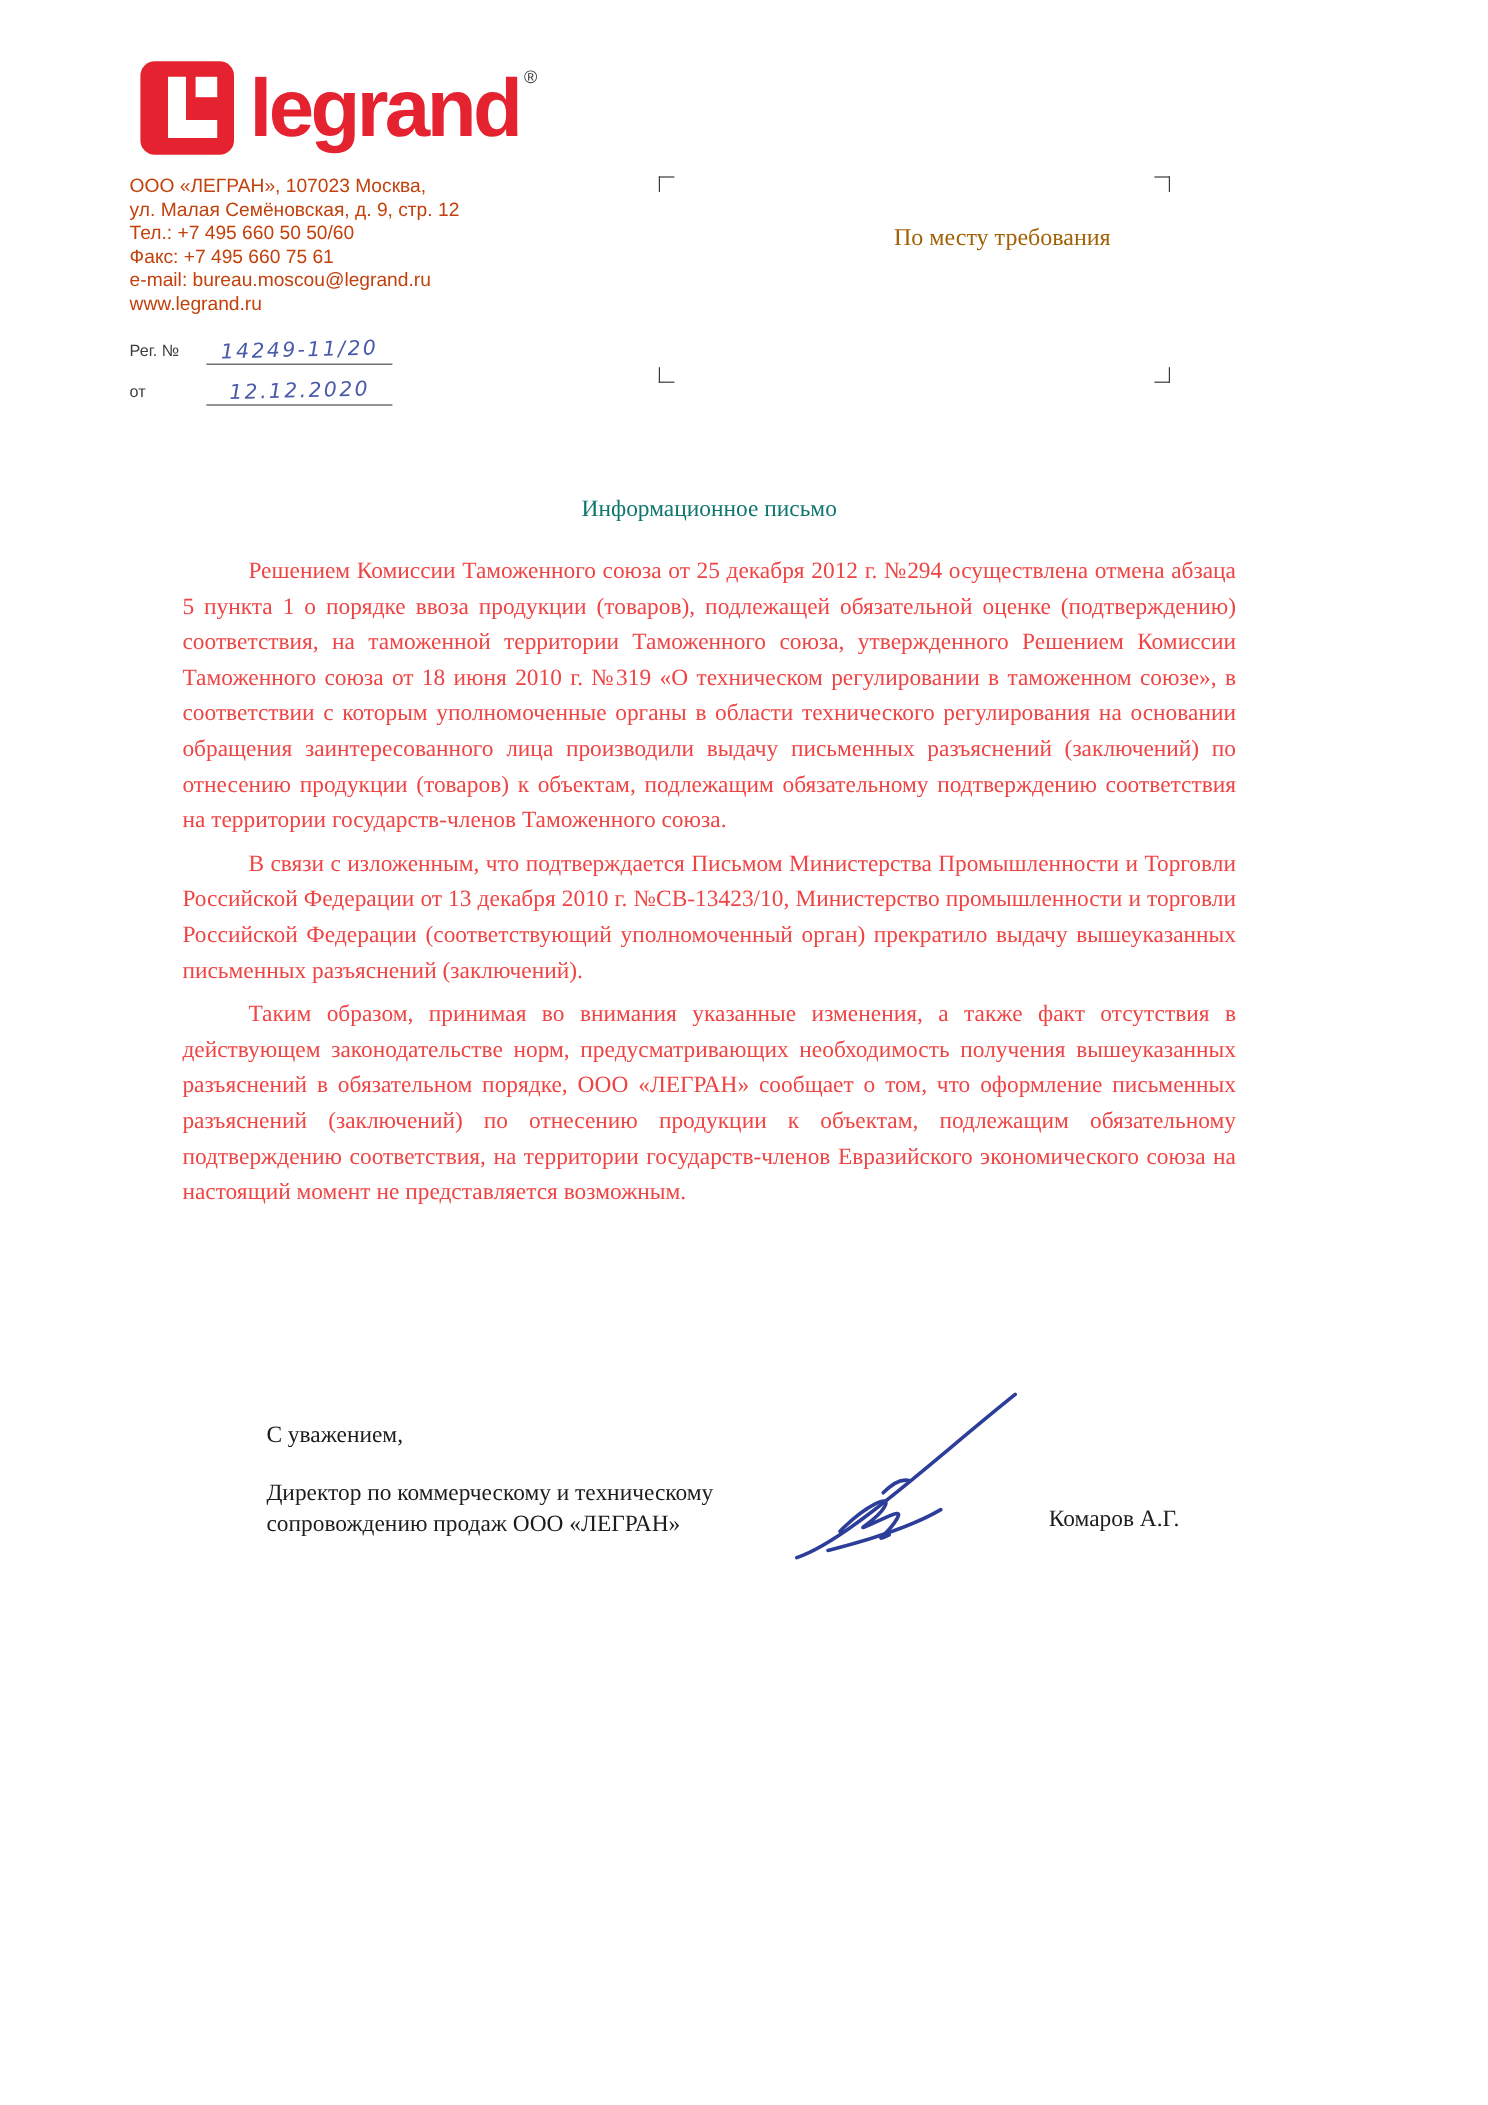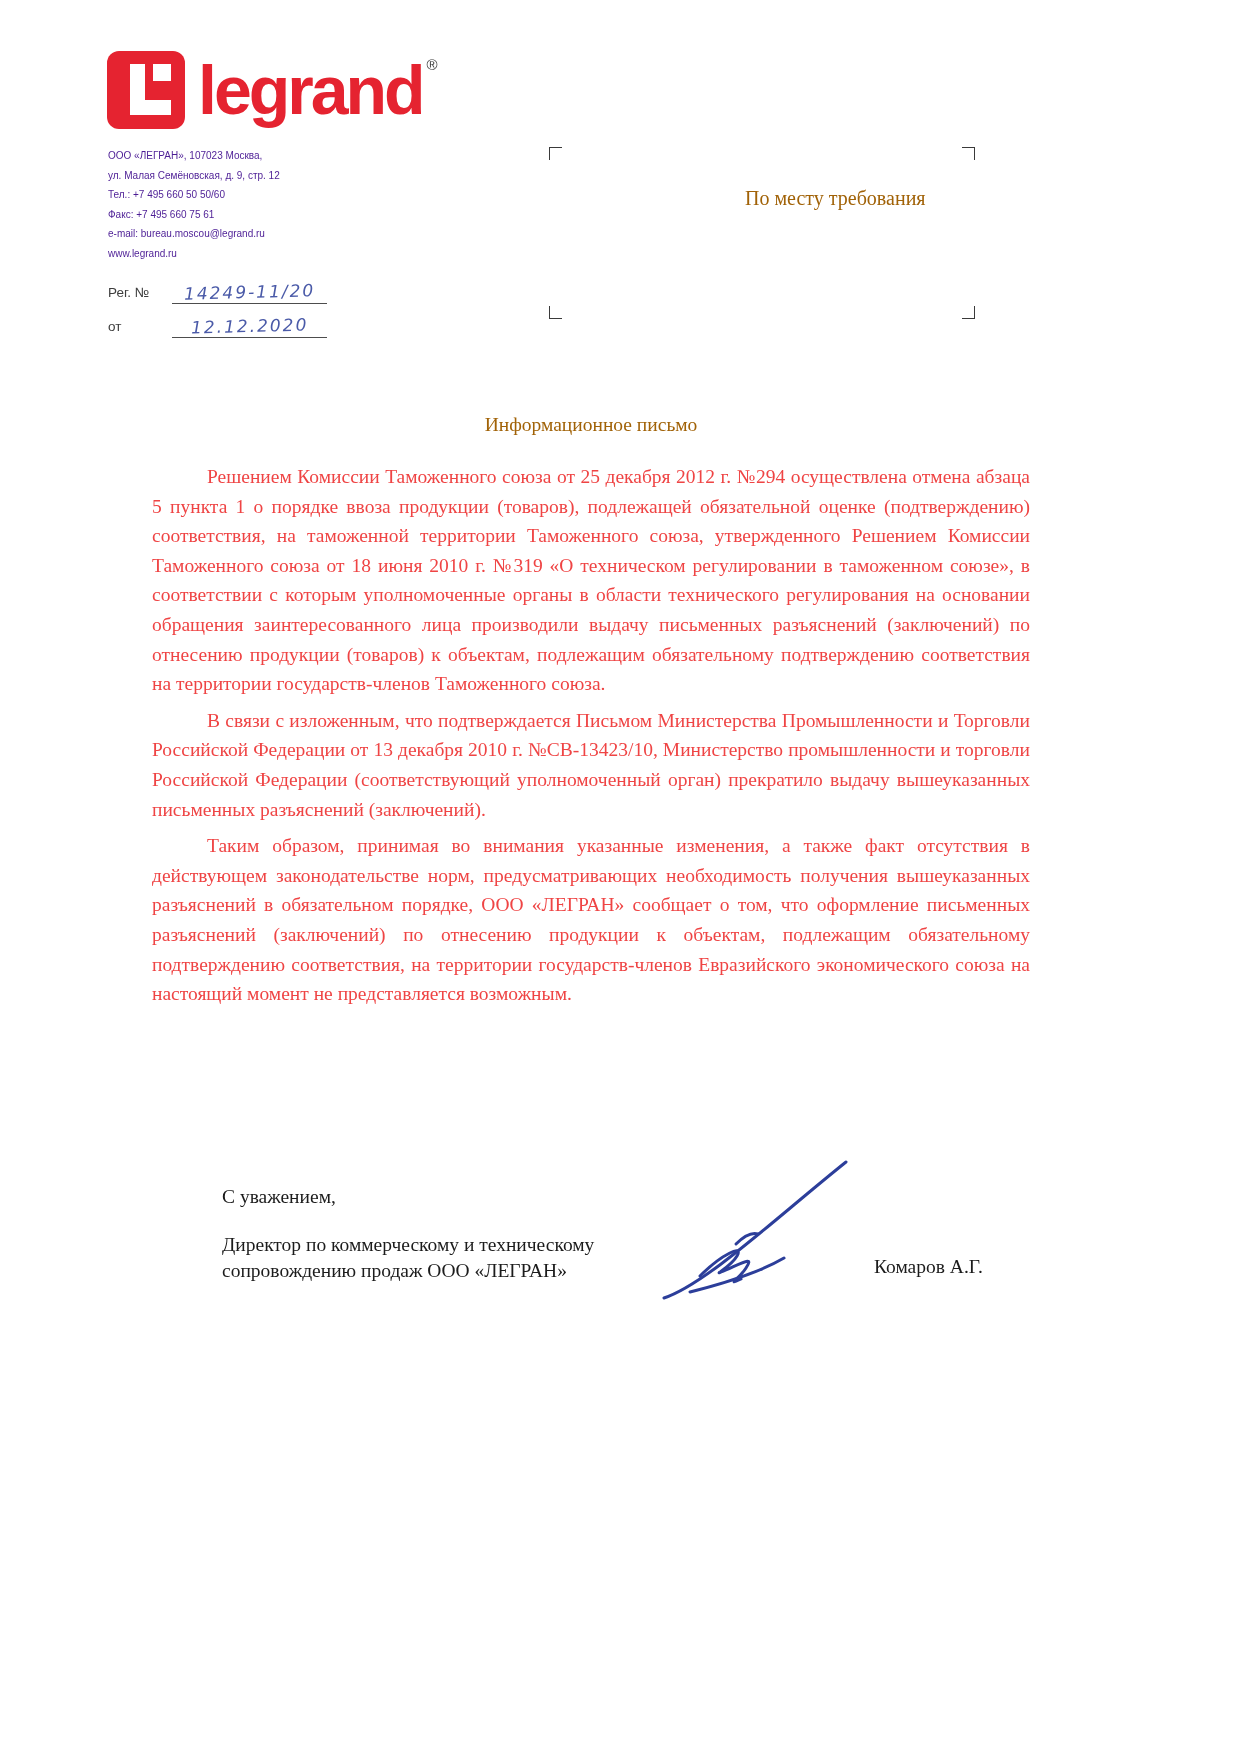--- a/index.html
+++ b/index.html
@@ -8,21 +8,21 @@
     position:relative;
     width:1240px; height:1754px;
     background:#ffffff;
     font-family:"Liberation Serif", serif;
     color:#1c1c1c;
     overflow:hidden;
     margin:0 auto;
   }
 
   
-  .logo { position:absolute; left:106px; top:50px; display:flex; align-items:flex-start; }
+  .logo { position:absolute; left:116px; top:50px; display:flex; align-items:flex-start; }
   .logo-mark { width:80px; height:80px; }
   .logo-mark svg { display:block; }
   .logo-word {
     font-family:"Liberation Sans", sans-serif;
     font-weight:bold;
     font-size:68px;
     line-height:80px;
     letter-spacing:-3px;
     color:#e52330;
     margin-left:12px;
@@ -33,22 +33,22 @@
     color:#3a3a3a;
     margin-left:4px;
     margin-top:6px;
     font-weight:normal;
   }
 
   
   .company-info {
     position:absolute; left:108px; top:146px;
     font-family:"Liberation Sans", sans-serif;
-    font-size:10px; line-height:19.5px;
-    color:#4c1d95;
+    font-size:16px; line-height:19.5px;
+    color:#c2410c;
   }
 
   
   .reg-block {
     position:absolute; left:108px; top:282px;
     font-family:"Liberation Sans", sans-serif;
     font-size:13.5px; color:#3d3d3d;
   }
   .reg-row { display:flex; align-items:center; margin-bottom:12px; }
   .reg-label { width:64px; padding-bottom:2px; }
@@ -84,21 +84,21 @@
     font-family:"Liberation Serif", serif;
     font-size:20px; color:#a16207;
     white-space:nowrap;
   }
 
   
   .letter-title {
     position:absolute; left:152px; top:414px; width:878px;
     text-align:center;
     font-size:19.5px; font-weight:normal;
-    color:#a16207;
+    color:#0f766e;
   }
   .letter-body {
     position:absolute; left:152px; top:462px; width:878px;
     font-size:19.5px; line-height:29.6px;
     text-align:justify;
     color:#ef4444;
   }
   .letter-body p { text-indent:55px; margin-bottom:7px; }
 
   

